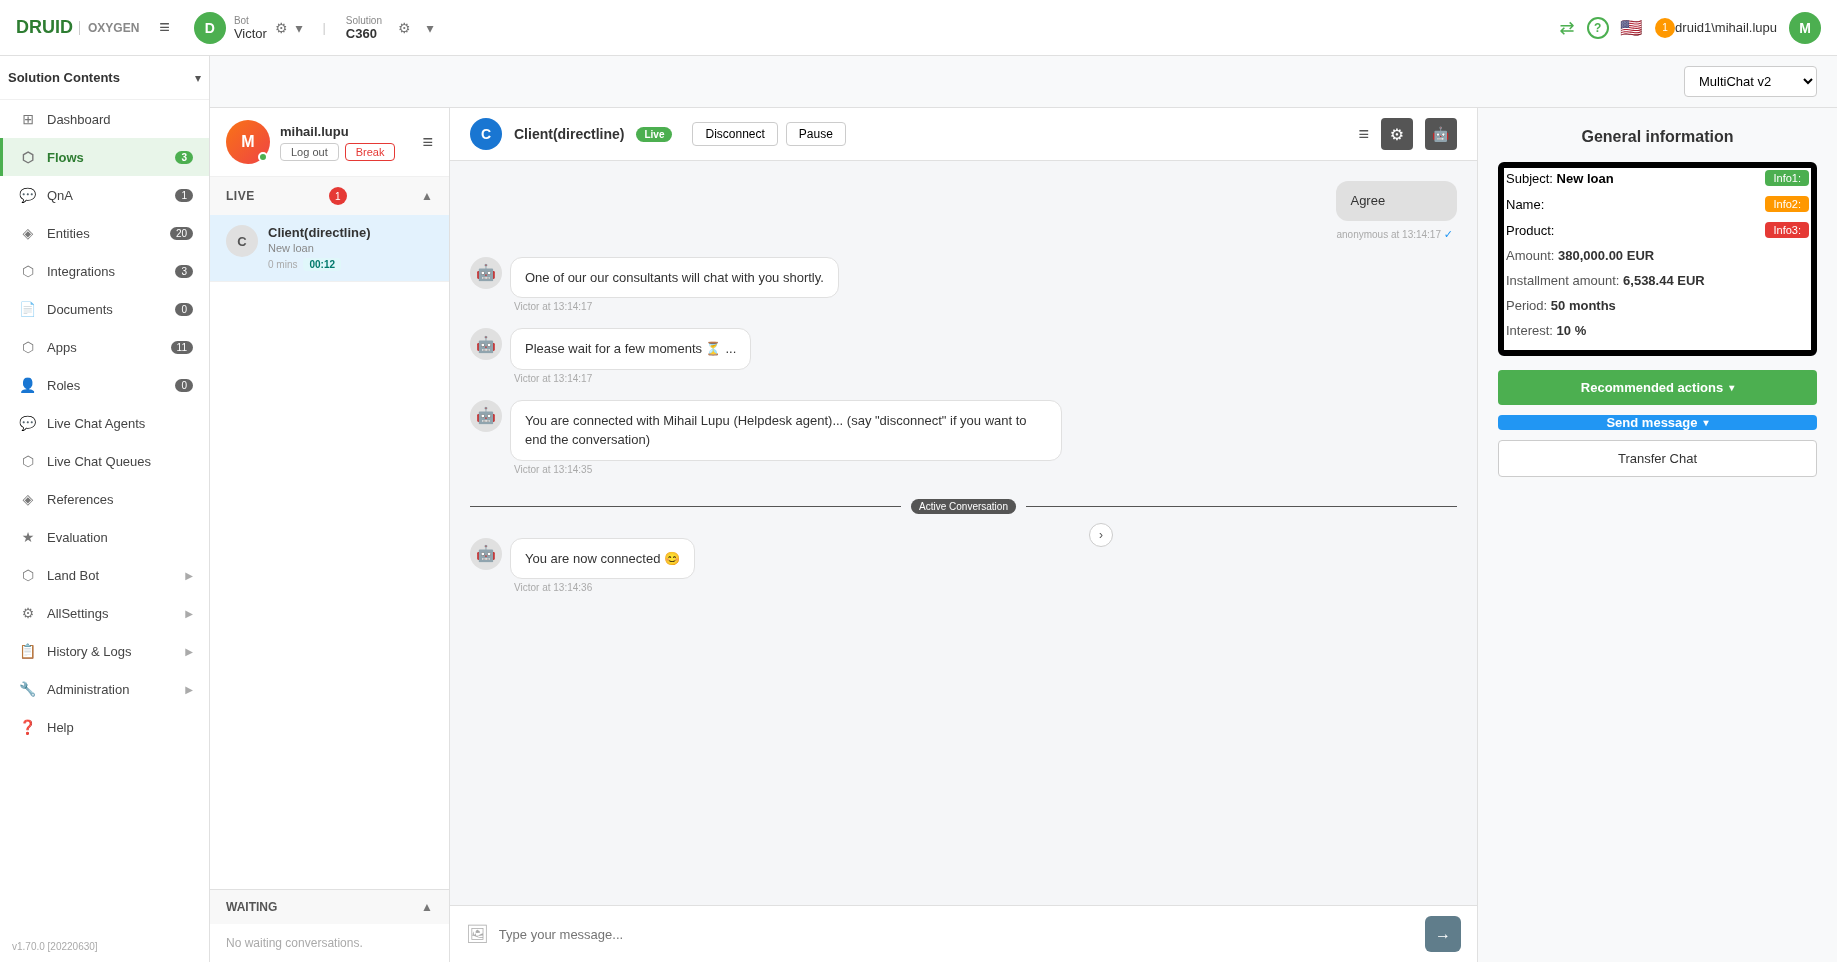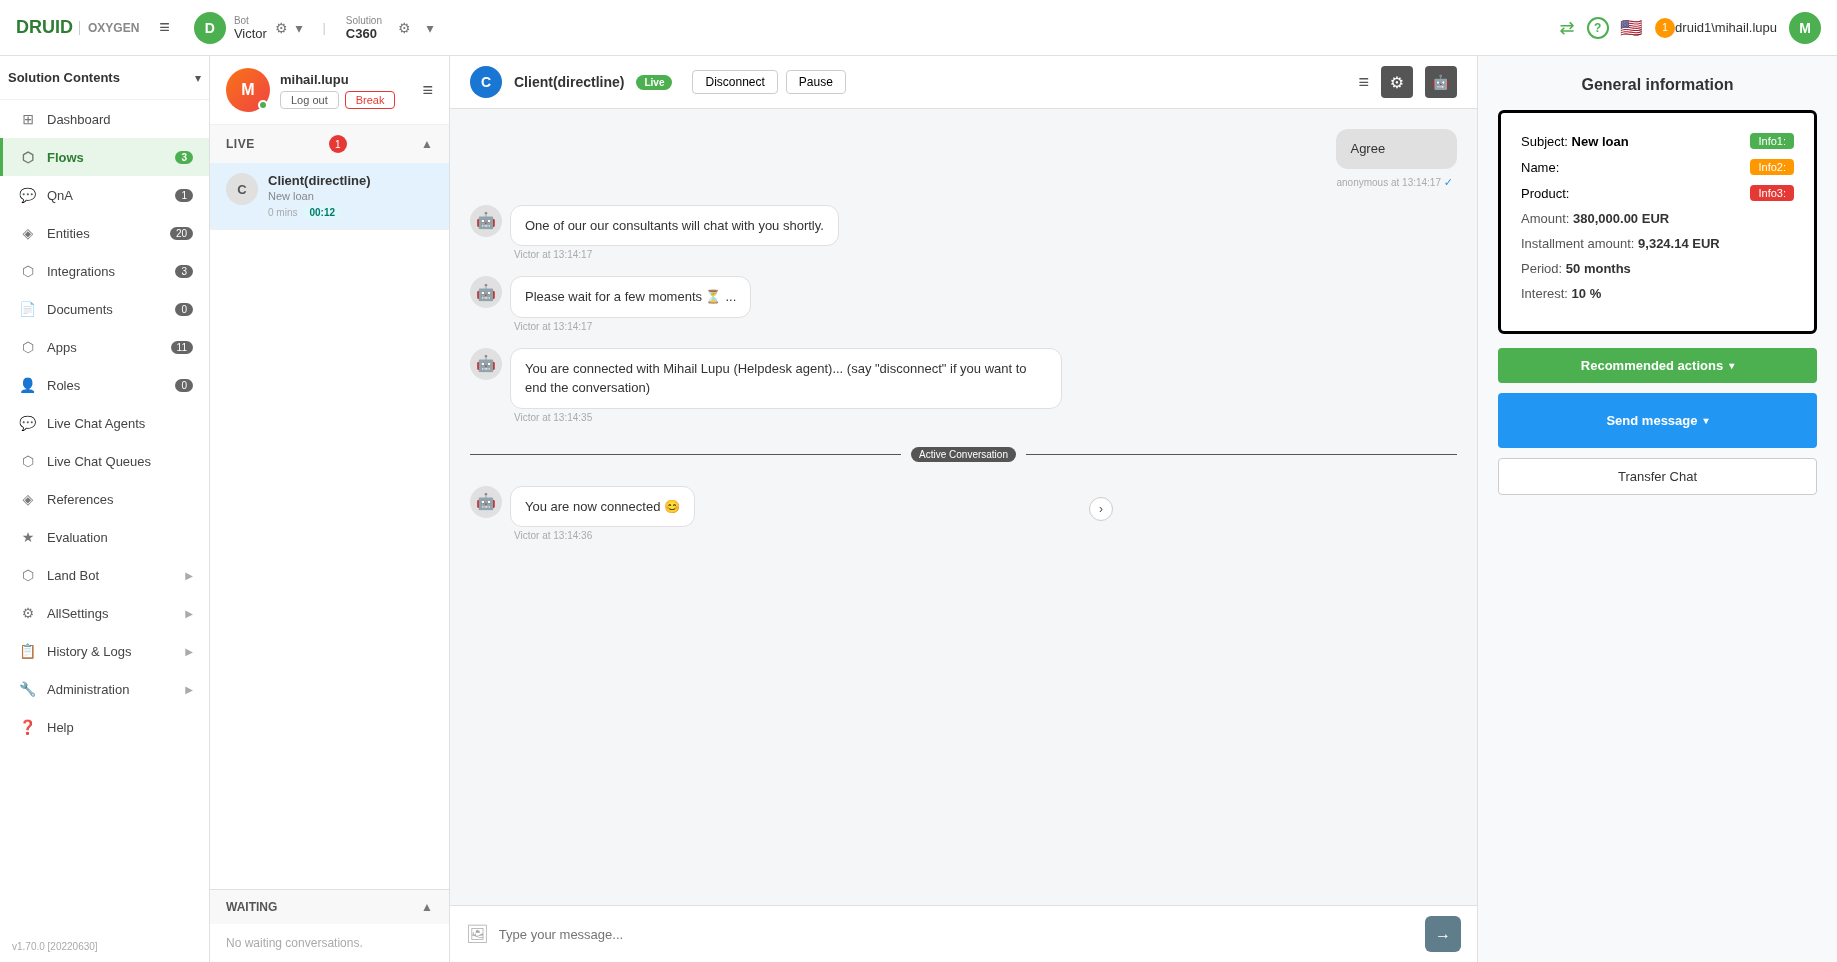--- a/index.html
+++ b/index.html
@@ -121,34 +121,34 @@
     .active-conv-label { background: #555; color: #fff; border-radius: 10px; padding: 2px 8px; font-size: 10px; }
 
     .chat-input-area { background: #fff; border-top: 1px solid #e0e0e0; padding: 10px 16px; display: flex; align-items: center; gap: 10px; }
     .chat-input { flex: 1; border: none; outline: none; font-size: 13px; color: #555; background: transparent; }
     .chat-img-btn { color: #aaa; font-size: 18px; cursor: pointer; }
     .chat-send-btn { width: 36px; height: 36px; background: #607d8b; border-radius: 6px; display: flex; align-items: center; justify-content: center; color: #fff; cursor: pointer; font-size: 16px; }
 
     
     .right-panel { width: 360px; background: #f8f9fa; border-left: 1px solid #e0e0e0; display: flex; flex-direction: column; flex-shrink: 0; overflow-y: auto; padding: 20px; }
     .right-panel-title { font-size: 16px; font-weight: 700; color: #333; margin-bottom: 16px; text-align: center; }
-    .info-card { background: #fff; border: 3px solid #000000; border-radius: 6px; padding: 20px; margin-bottom: 14px; }
+    .info-card { background: #fff; border: 6px solid #000000; border-radius: 6px; padding: 2px; margin-bottom: 14px; }
     .info-row { display: flex; align-items: center; justify-content: space-between; margin-bottom: 10px; font-size: 13px; }
     .info-row:last-child { margin-bottom: 0; }
     .info-label { color: #555; }
     .info-badge { border-radius: 4px; padding: 2px 8px; font-size: 11px; color: #fff; }
     .info-badge.green { background: #4caf50; }
     .info-badge.orange { background: #ff9800; }
     .info-badge.red { background: #e53935; }
     .info-full-row { margin-bottom: 10px; font-size: 13px; }
     .info-full-row .info-label { color: #555; }
     .info-full-value { font-weight: 600; color: #333; }
 
     .action-btn-green { width: 100%; background: #4caf50; color: #fff; border: none; border-radius: 4px; padding: 10px 16px; font-size: 13px; font-weight: 600; cursor: pointer; display: flex; align-items: center; justify-content: center; gap: 6px; margin-bottom: 10px; }
-    .action-btn-blue { width: 100%; background: #2196f3; color: #fff; border: none; border-radius: 4px; padding: 20px 16px; font-size: 13px; font-weight: 600; cursor: pointer; display: flex; align-items: center; justify-content: center; gap: 6px; margin-bottom: 10px; }
+    .action-btn-blue { width: 100%; background: #2196f3; color: #fff; border: none; border-radius: 4px; padding: 0 16px; font-size: 13px; font-weight: 600; cursor: pointer; display: flex; align-items: center; justify-content: center; gap: 6px; margin-bottom: 10px; }
     .action-btn-outline { width: 100%; background: #fff; color: #333; border: 1px solid #ccc; border-radius: 4px; padding: 10px 24px; font-size: 13px; cursor: pointer; display: flex; align-items: center; justify-content: center; gap: 6px; margin-bottom: 10px; }
     .chevron-down { font-size: 10px; }
 
     .expand-btn { position: absolute; right: 364px; top: 50%; transform: translateY(-50%); background: #fff; border: 1px solid #ccc; border-radius: 50%; width: 24px; height: 24px; display: flex; align-items: center; justify-content: center; font-size: 12px; cursor: pointer; color: #555; z-index: 10; }
   </style>
 </head>
 <body>
 
 <div class="topbar">
   <div class="topbar-logo">
@@ -270,20 +270,26 @@
     <div class="sidebar-item">
       <span class="sidebar-item-icon">❓</span>
       <span class="sidebar-item-label">Help</span>
     </div>
 
     <div class="sidebar-version">v1.70.0 [20220630]</div>
   </div>
 
   <div class="content-area">
 
+    <div class="multichat-bar">
+      <select class="multichat-select">
+        <option>MultiChat v2</option>
+        <option>MultiChat v1</option>
+      </select>
+    </div>
 
     <div class="multichat-layout">
 
       <div class="left-panel">
         <div class="agent-bar">
           <div class="agent-avatar">
             M
             <div class="agent-online-dot"></div>
           </div>
           <div class="agent-info">
@@ -415,21 +421,21 @@
             <span class="info-badge orange">Info2:</span>
           </div>
           <div class="info-row">
             <span>Product:</span>
             <span class="info-badge red">Info3:</span>
           </div>
           <div class="info-full-row">
             <span class="info-label">Amount: </span><span class="info-full-value">380,000.00 EUR</span>
           </div>
           <div class="info-full-row">
-            <span class="info-label">Installment amount: </span><span class="info-full-value">9,324.14 EUR</span>
+            <span class="info-label">Installment amount: </span><span class="info-full-value">6,538.44 EUR</span>
           </div>
           <div class="info-full-row">
             <span class="info-label">Period: </span><span class="info-full-value">50 months</span>
           </div>
           <div class="info-full-row">
             <span class="info-label">Interest: </span><span class="info-full-value">10 %</span>
           </div>
         </div>
 
         <button class="action-btn-green">

